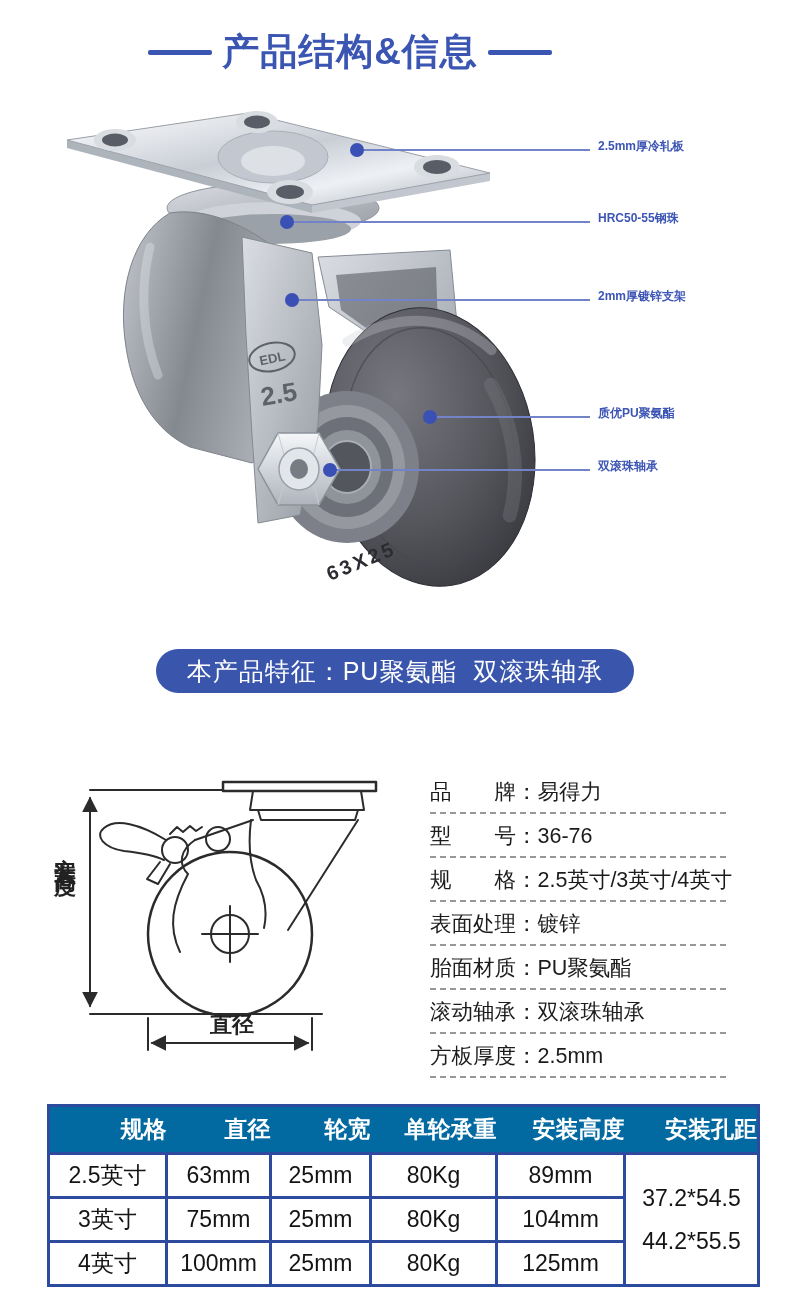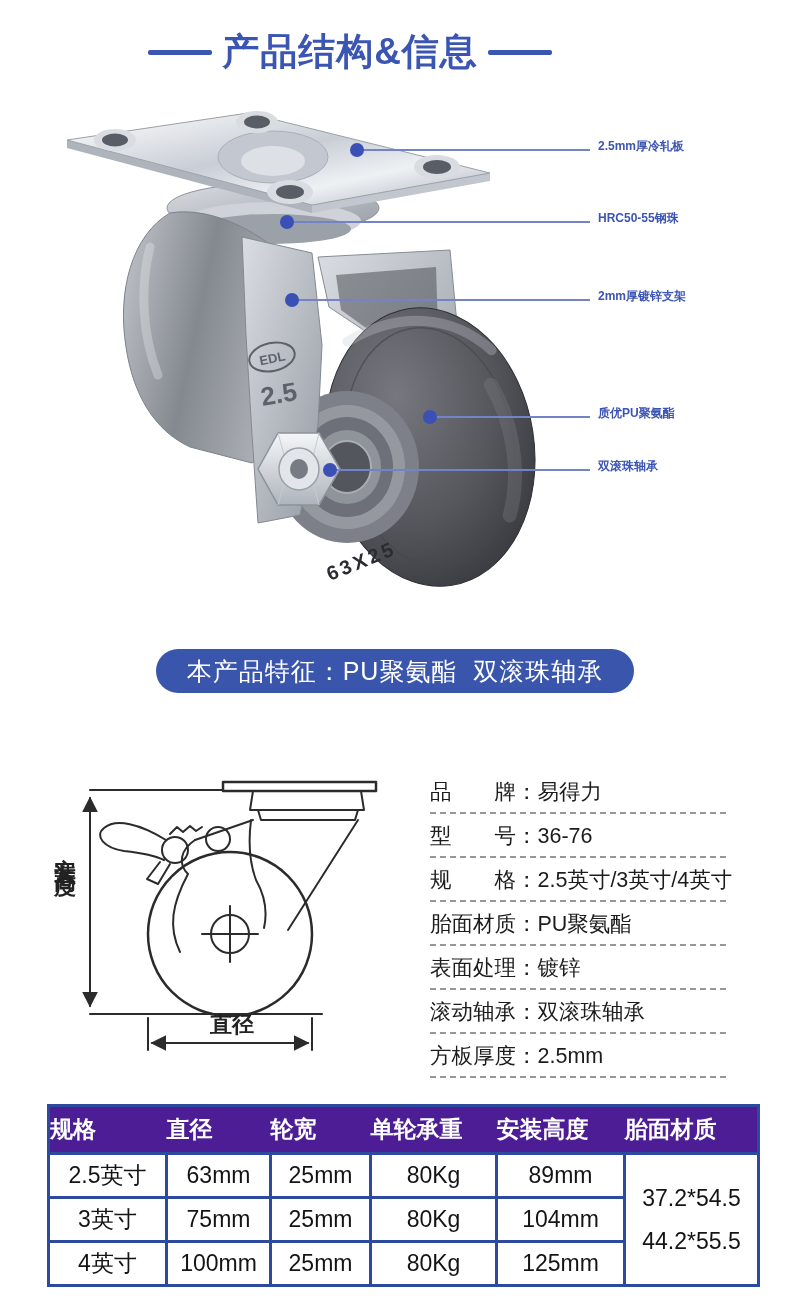--- a/index.html
+++ b/index.html
@@ -33,22 +33,22 @@
 
   
   .spec-list { position:absolute; top:770px; left:430px; width:296px; }
   .spec-row { display:flex; align-items:baseline; padding:7px 0 6px 0; border-bottom:2px dashed #979797; }
   .spec-label { font-size:21.5px; color:#1c1c1c; font-weight:500; white-space:pre; flex:0 0 auto; }
   .spec-value { font-size:21.5px; color:#1c1c1c; font-weight:500; white-space:nowrap; }
 
   
   .size-table { position:absolute; top:1104px; left:47px; width:710px; border-collapse:collapse;
     border:3px solid #2c4b9e; table-layout:fixed; }
-  .size-table th { background:#4c1d95; color:#ffffff; font-size:23px; font-weight:bold;
-    height:48px; border:none; text-align:left; }
+  .size-table th { background:#0369a1; color:#ffffff; font-size:23px; font-weight:bold;
+    height:48px; border:none; text-align:right; }
   .size-table td { background:#ffffff; color:#141414; font-size:23px; font-weight:500;
     height:44px; border:3px solid #2c4b9e; text-align:center; vertical-align:middle; }
   .hole-cell-inner { display:flex; flex-direction:column; align-items:center; justify-content:center; gap:16px; }
 </style>
 </head>
 <body>
 
 <div class="page">
 
   <div class="title-row">
@@ -237,26 +237,26 @@
     </div>
     <div class="spec-row">
       <span class="spec-label">型　　号：</span>
       <span class="spec-value">36-76</span>
     </div>
     <div class="spec-row">
       <span class="spec-label">规　　格：</span>
       <span class="spec-value">2.5英寸/3英寸/4英寸</span>
     </div>
     <div class="spec-row">
+      <span class="spec-label">表面处理：</span>
+      <span class="spec-value">镀锌</span>
+    </div>
+    <div class="spec-row">
       <span class="spec-label">胎面材质：</span>
       <span class="spec-value">PU聚氨酯</span>
-    </div>
-    <div class="spec-row">
-      <span class="spec-label">表面处理：</span>
-      <span class="spec-value">镀锌</span>
     </div>
     <div class="spec-row">
       <span class="spec-label">滚动轴承：</span>
       <span class="spec-value">双滚珠轴承</span>
     </div>
     <div class="spec-row">
       <span class="spec-label">方板厚度：</span>
       <span class="spec-value">2.5mm</span>
     </div>
   </div>
@@ -270,21 +270,21 @@
         <col style="width:128px">
         <col style="width:134px">
     </colgroup>
     <thead>
       <tr>
         <th>规格</th>
         <th>直径</th>
         <th>轮宽</th>
         <th>单轮承重</th>
         <th>安装高度</th>
-        <th>胎面材质</th>
+        <th>安装孔距</th>
       </tr>
     </thead>
     <tbody>
       <tr>
         <td>2.5英寸</td>
         <td>63mm</td>
         <td>25mm</td>
         <td>80Kg</td>
         <td>89mm</td>
         <td rowspan="3">

